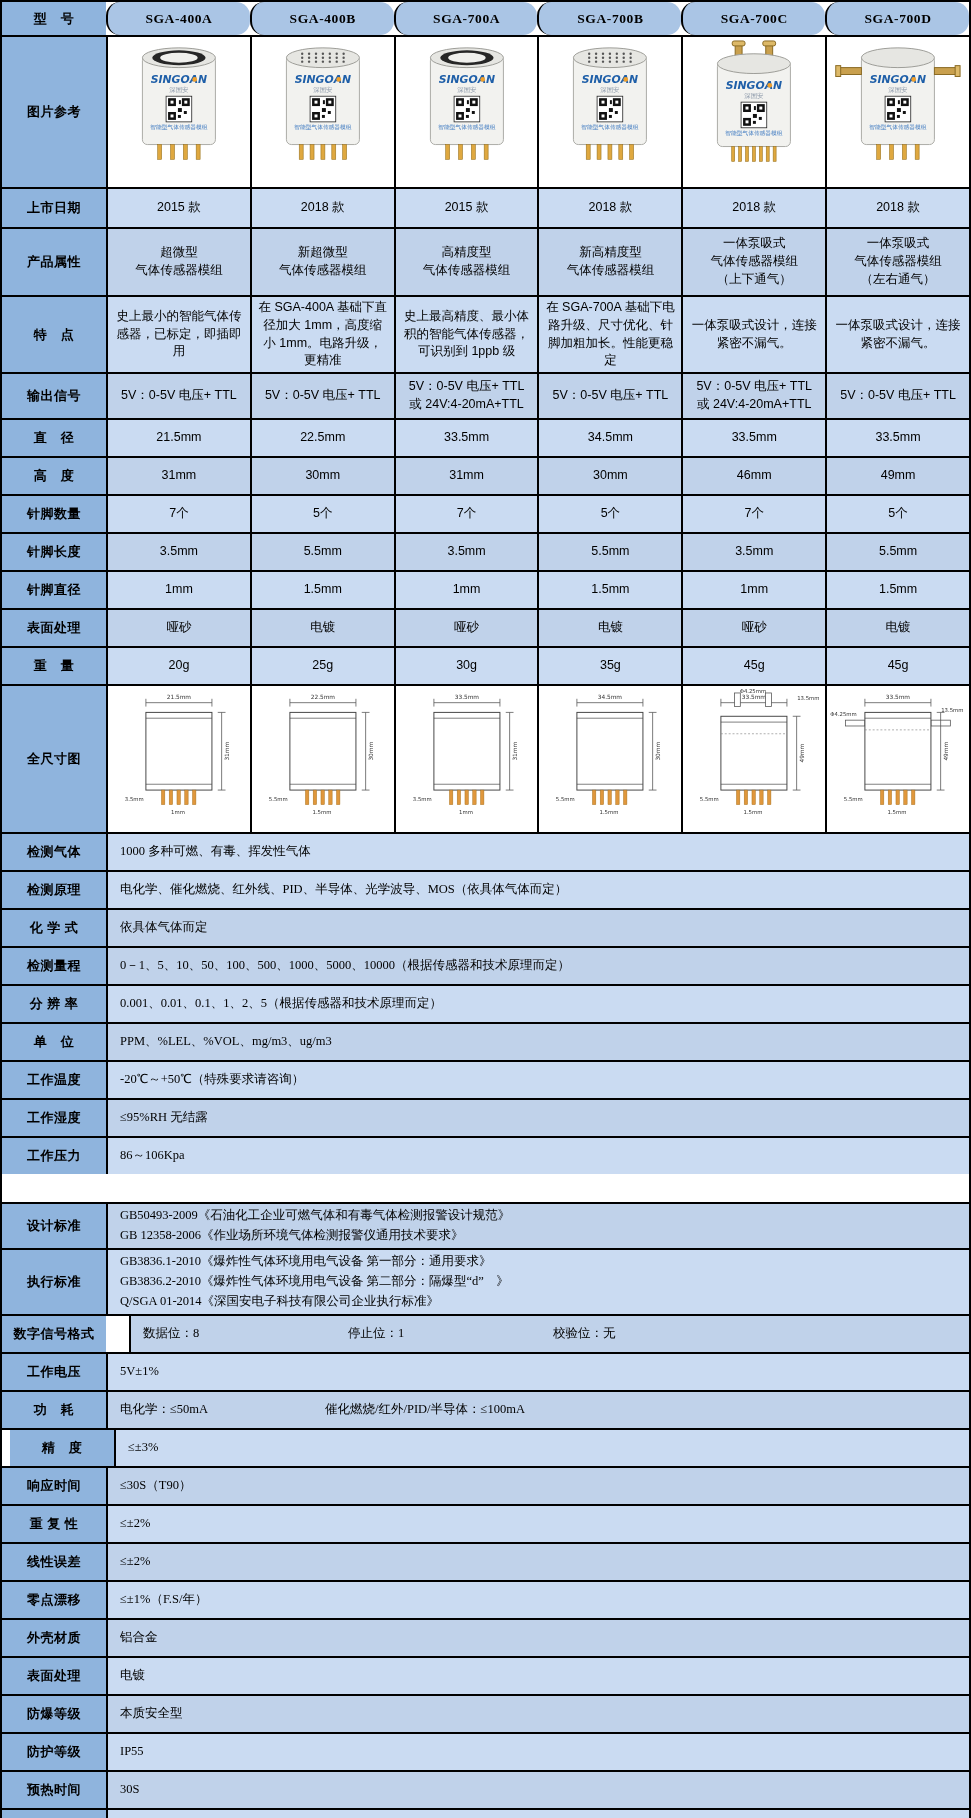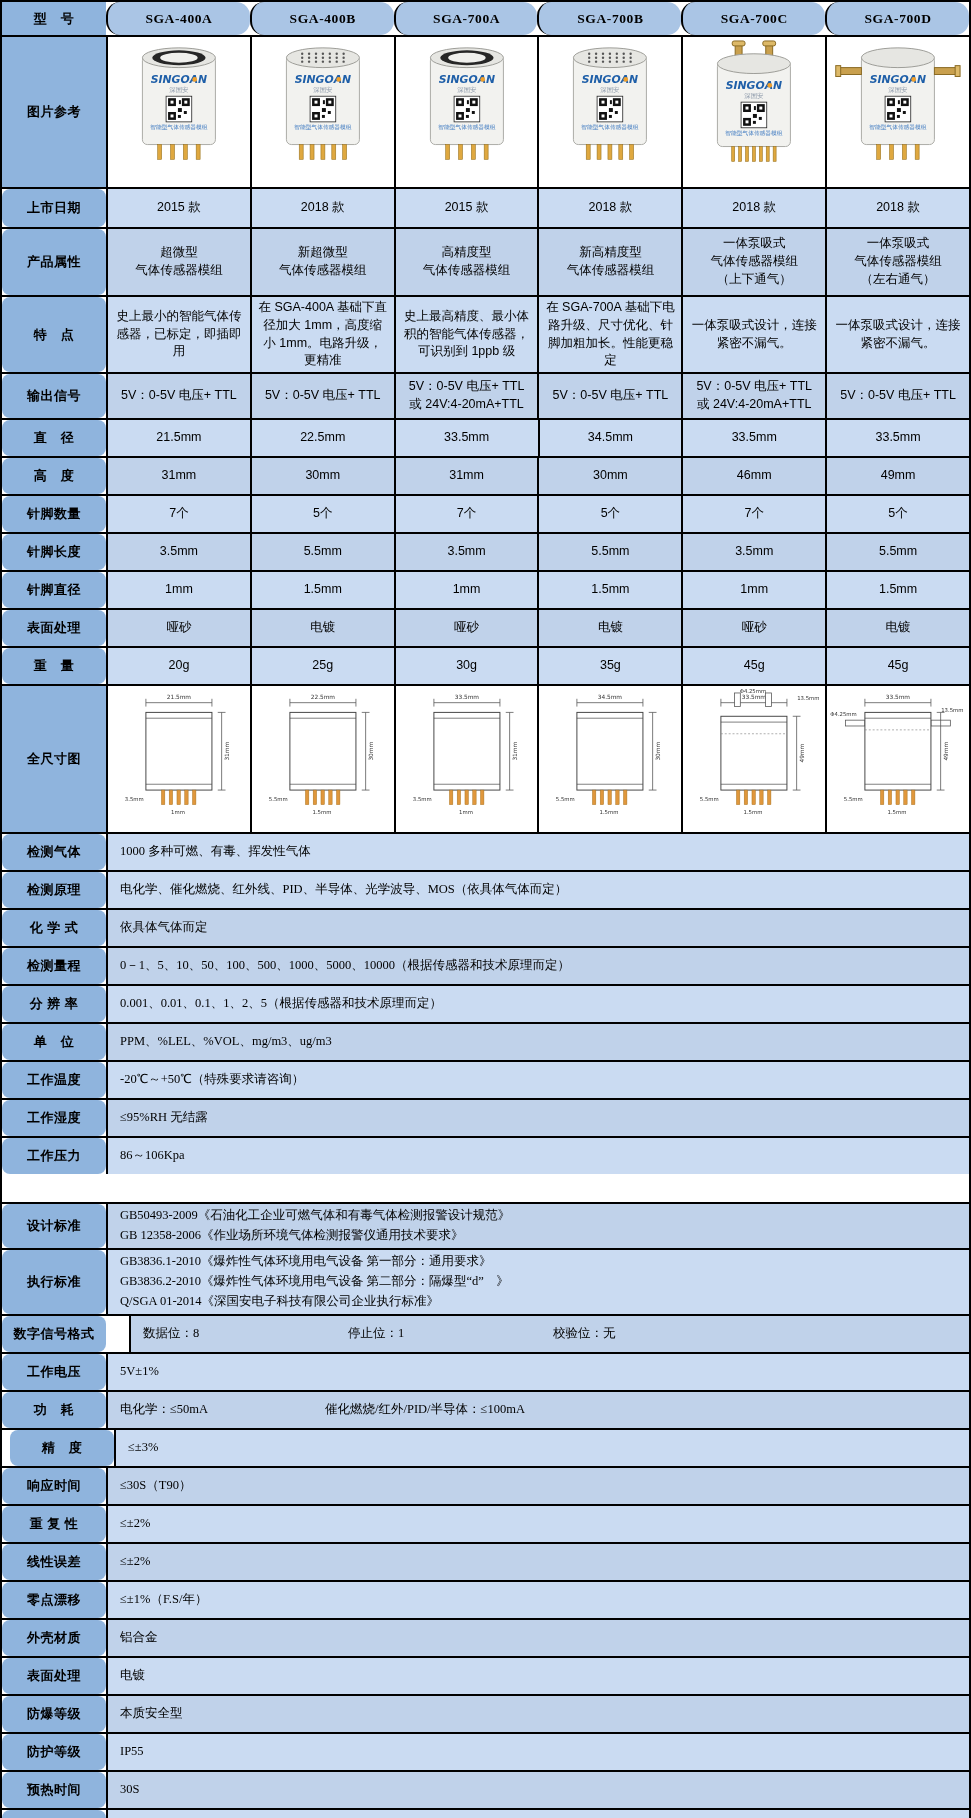--- a/index.html
+++ b/index.html
@@ -20,21 +20,21 @@
   
   .imgs{height:152px;}
   .diag{height:148px;}
   .imgs .val,.diag .val{background:#fff;padding:1px;}
   svg.sensor{display:block;height:148px;width:100%;}
   svg.dgm{display:block;height:144px;width:100%;}
   svg text{font-family:"DejaVu Sans",sans-serif;}
   
   .r-a .val{background:#CADBF2;}
   .r-b .val{background:#C0D2EA;}
-  .r-a .label,.r-b .label{background:#8FB4DD;border-radius:8px;}
+  .r-a .label,.r-b .label{background:#8FB4DD;}
   
   .cmp .val{font-size:12.5px;line-height:1.42;white-space:pre-line;padding:2px 6px;}
   
   .spec .val{justify-content:flex-start;text-align:left;padding:3px 12px;
              font-family:"Liberation Serif",serif;font-size:12.5px;line-height:20px;
              display:block;padding-top:inherit;}
   .spec .val{display:flex;flex-direction:column;justify-content:center;align-items:flex-start;}
   .seg{display:inline-block;min-width:205px;}
   .seg:last-child{min-width:0;}
 </style>
@@ -338,21 +338,21 @@
       <div class="cell label">输出信号</div>
       <div class="cell val">5V：0-5V 电压+ TTL</div>
       <div class="cell val">5V：0-5V 电压+ TTL</div>
       <div class="cell val">5V：0-5V 电压+ TTL
 或 24V:4-20mA+TTL</div>
       <div class="cell val">5V：0-5V 电压+ TTL</div>
       <div class="cell val">5V：0-5V 电压+ TTL
 或 24V:4-20mA+TTL</div>
       <div class="cell val">5V：0-5V 电压+ TTL</div>
     </div>
-    <div class="row cmp r-a" style="min-height: 38px; justify-content: center;">
+    <div class="row cmp r-a" style="min-height: 38px;">
       <div class="cell label">直　径</div>
       <div class="cell val">21.5mm</div>
       <div class="cell val">22.5mm</div>
       <div class="cell val">33.5mm</div>
       <div class="cell val">34.5mm</div>
       <div class="cell val">33.5mm</div>
       <div class="cell val">33.5mm</div>
     </div>
     <div class="row cmp r-b" style="min-height: 38px;">
       <div class="cell label">高　度</div>

